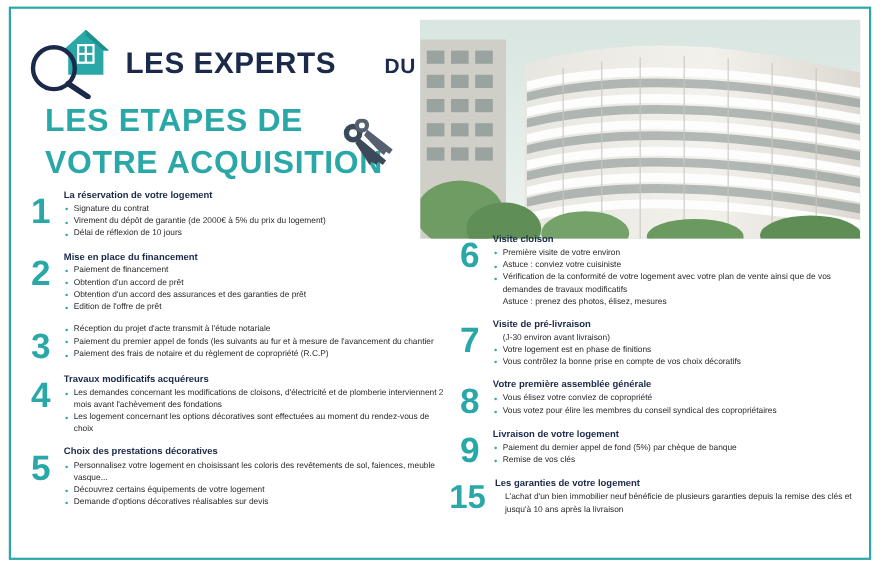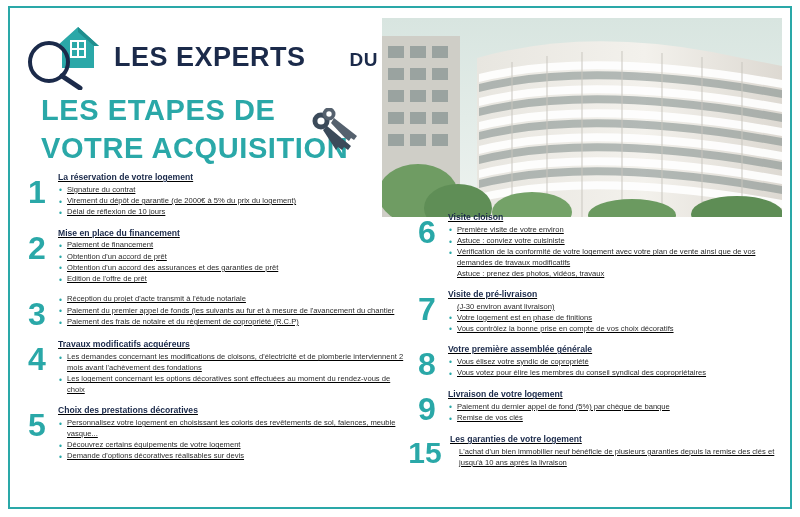--- a/index.html
+++ b/index.html
@@ -124,21 +124,20 @@
     margin-top: 4px;
   }
   .step-num.two-digit {
     width: 46px;
     font-size: 30px;
     margin-left: -6px;
   }
   .step-body {
     flex: 1 1 auto;
     padding-left: 2px;
-    text-decoration: underline;
   }
   .step-title {
     color: #1b2a4a;
     font-size: 8.6px;
     font-weight: bold;
     margin-bottom: 2px;
     line-height: 1.25;
   }
   .bullets {
     margin: 0;
@@ -349,42 +348,42 @@
   <div class="col-right">
     <div class="step">
       <div class="step-num">6</div>
       <div class="step-body">
         <div class="step-title">Visite cloison</div>
         <ul class="bullets">
           <li>Première visite de votre environ</li>
           <li>Astuce : conviez votre cuisiniste</li>
           <li>Vérification de la conformité de votre logement avec votre plan de vente ainsi que de vos demandes de travaux modificatifs</li>
         </ul>
-        <div class="plain-note">Astuce : prenez des photos, vidéos, travaux</div>
+        <div class="plain-note">Astuce : prenez des photos, élisez, mesures</div>
       </div>
     </div>
 
     <div class="step">
       <div class="step-num">7</div>
       <div class="step-body">
         <div class="step-title">Visite de pré-livraison</div>
         <div class="plain-note">(J-30 environ avant livraison)</div>
         <ul class="bullets">
           <li>Votre logement est en phase de finitions</li>
           <li>Vous contrôlez la bonne prise en compte de vos choix décoratifs</li>
         </ul>
       </div>
     </div>
 
     <div class="step">
       <div class="step-num">8</div>
       <div class="step-body">
         <div class="step-title">Votre première assemblée générale</div>
         <ul class="bullets">
-          <li>Vous élisez votre syndic de copropriété</li>
+          <li>Vous élisez votre conviez de copropriété</li>
           <li>Vous votez pour élire les membres du conseil syndical des copropriétaires</li>
         </ul>
       </div>
     </div>
 
     <div class="step">
       <div class="step-num">9</div>
       <div class="step-body">
         <div class="step-title">Livraison de votre logement</div>
         <ul class="bullets">

